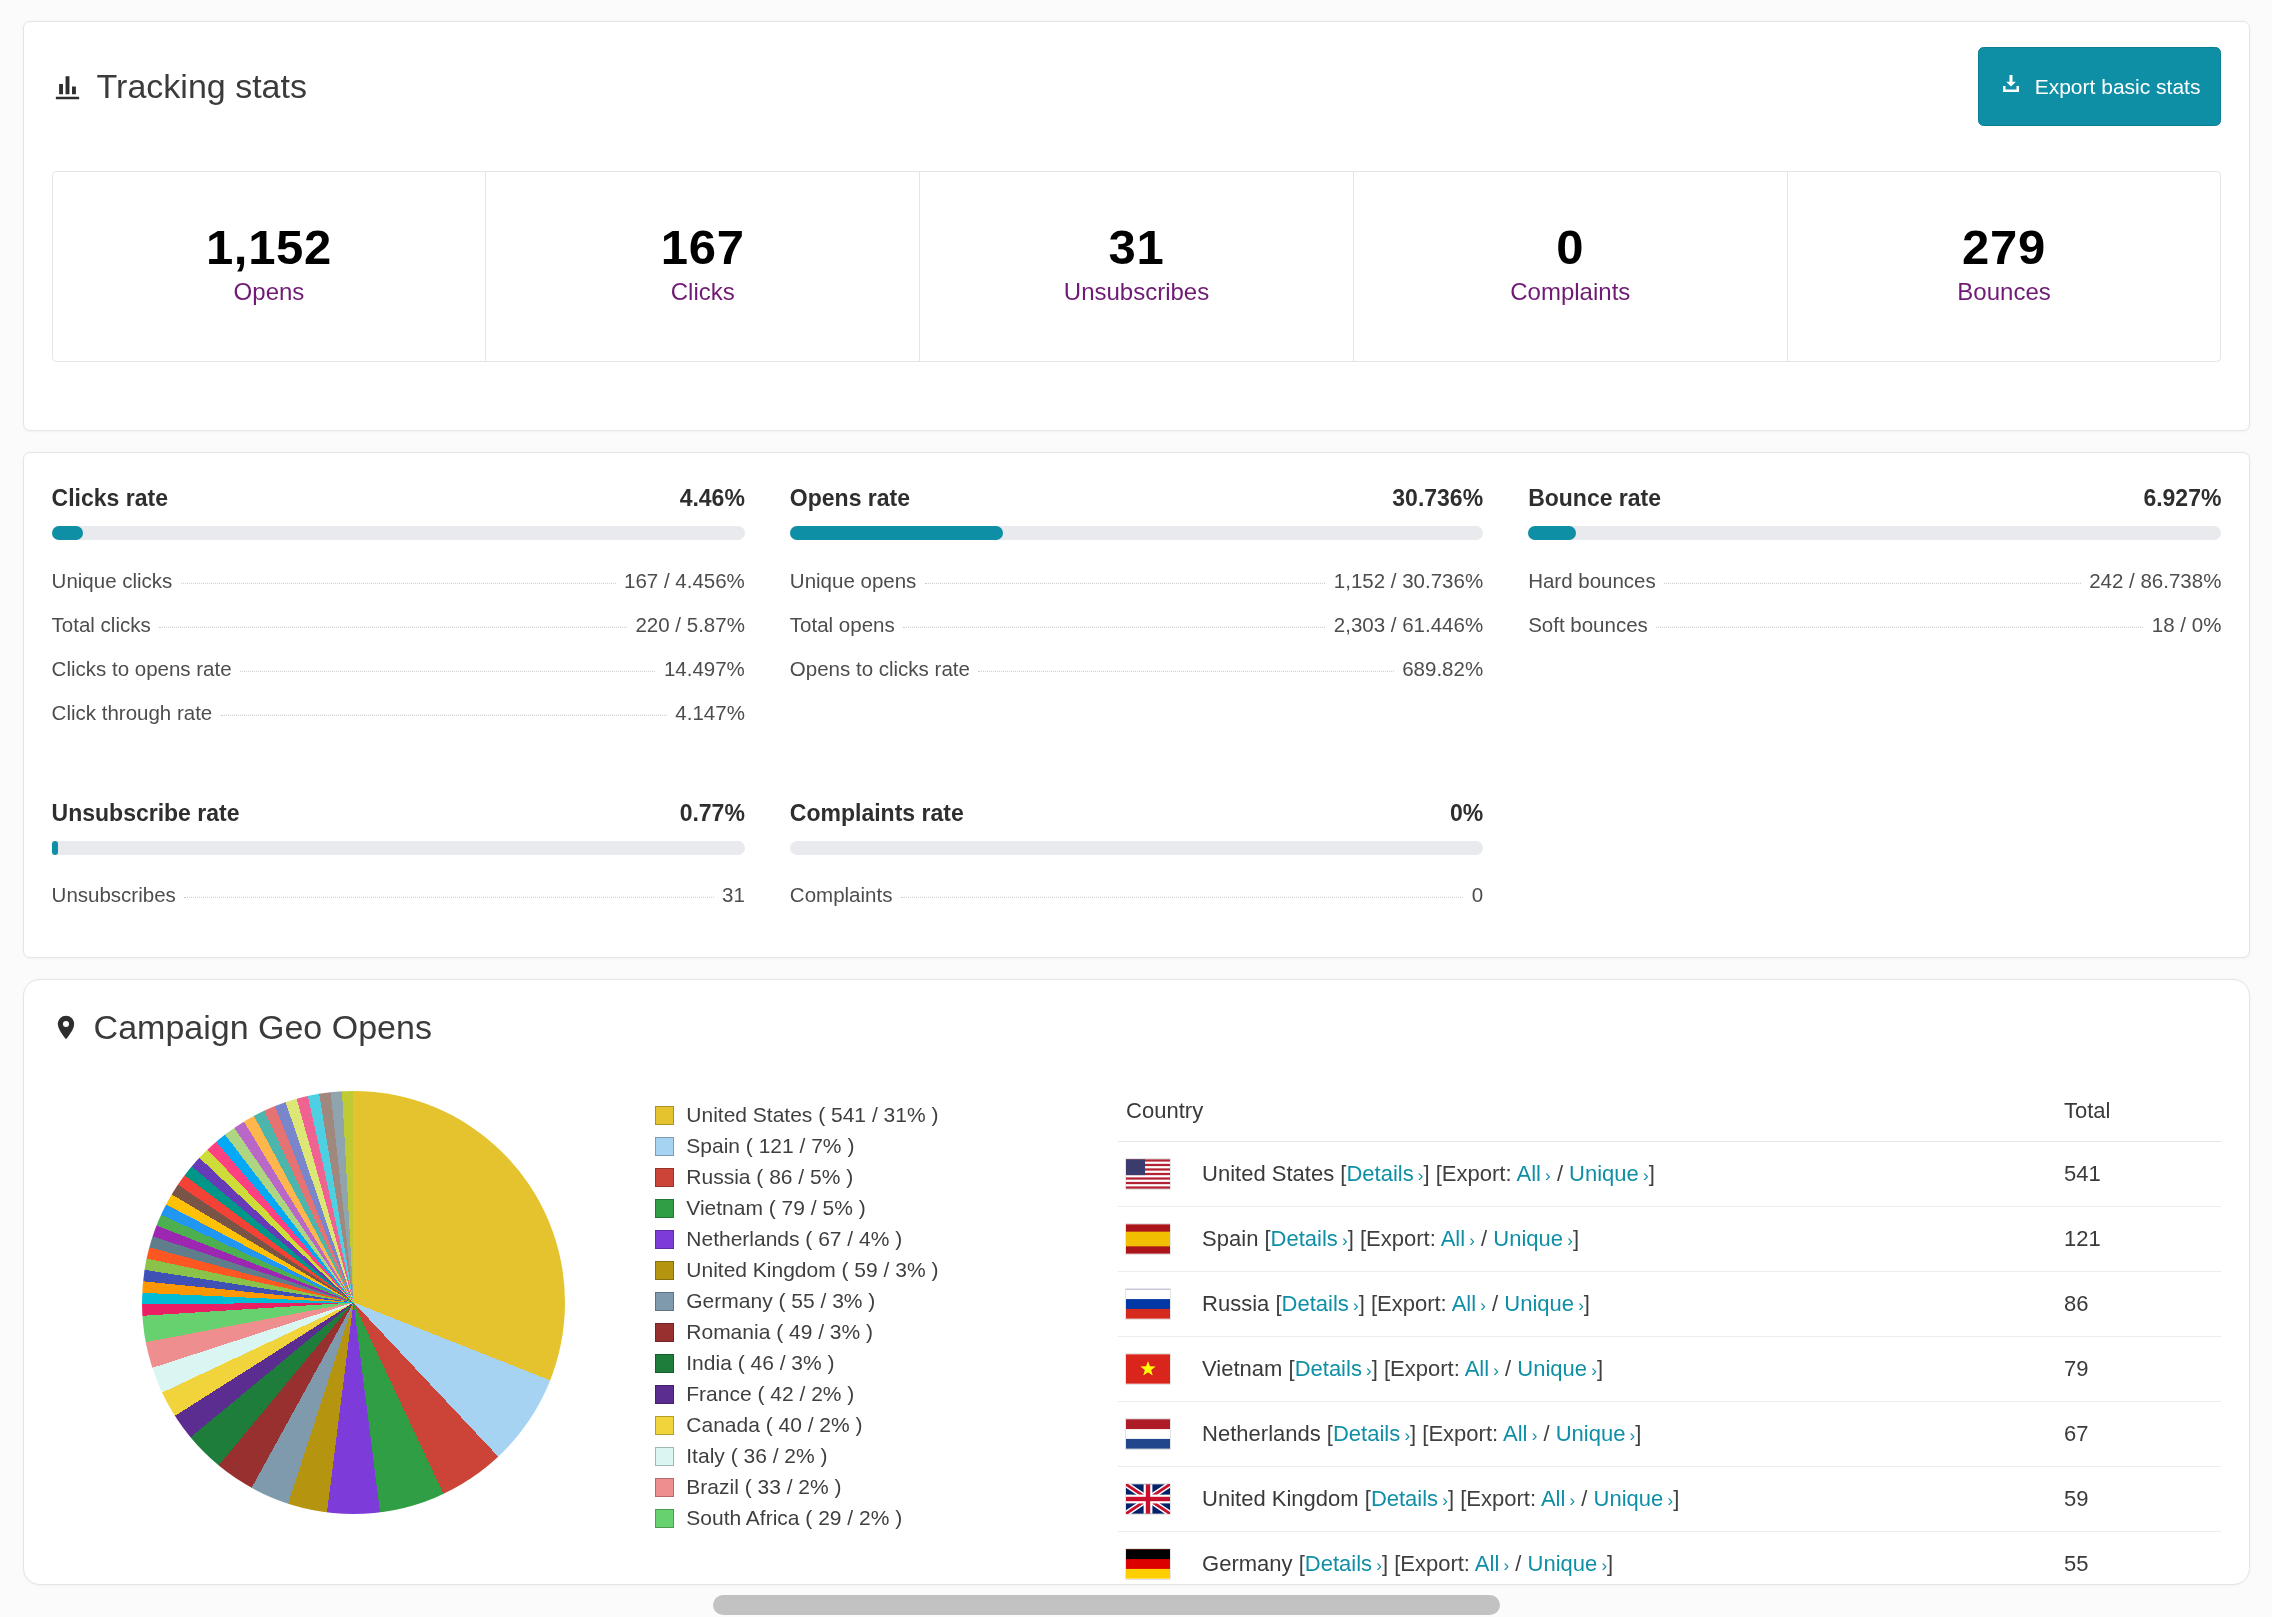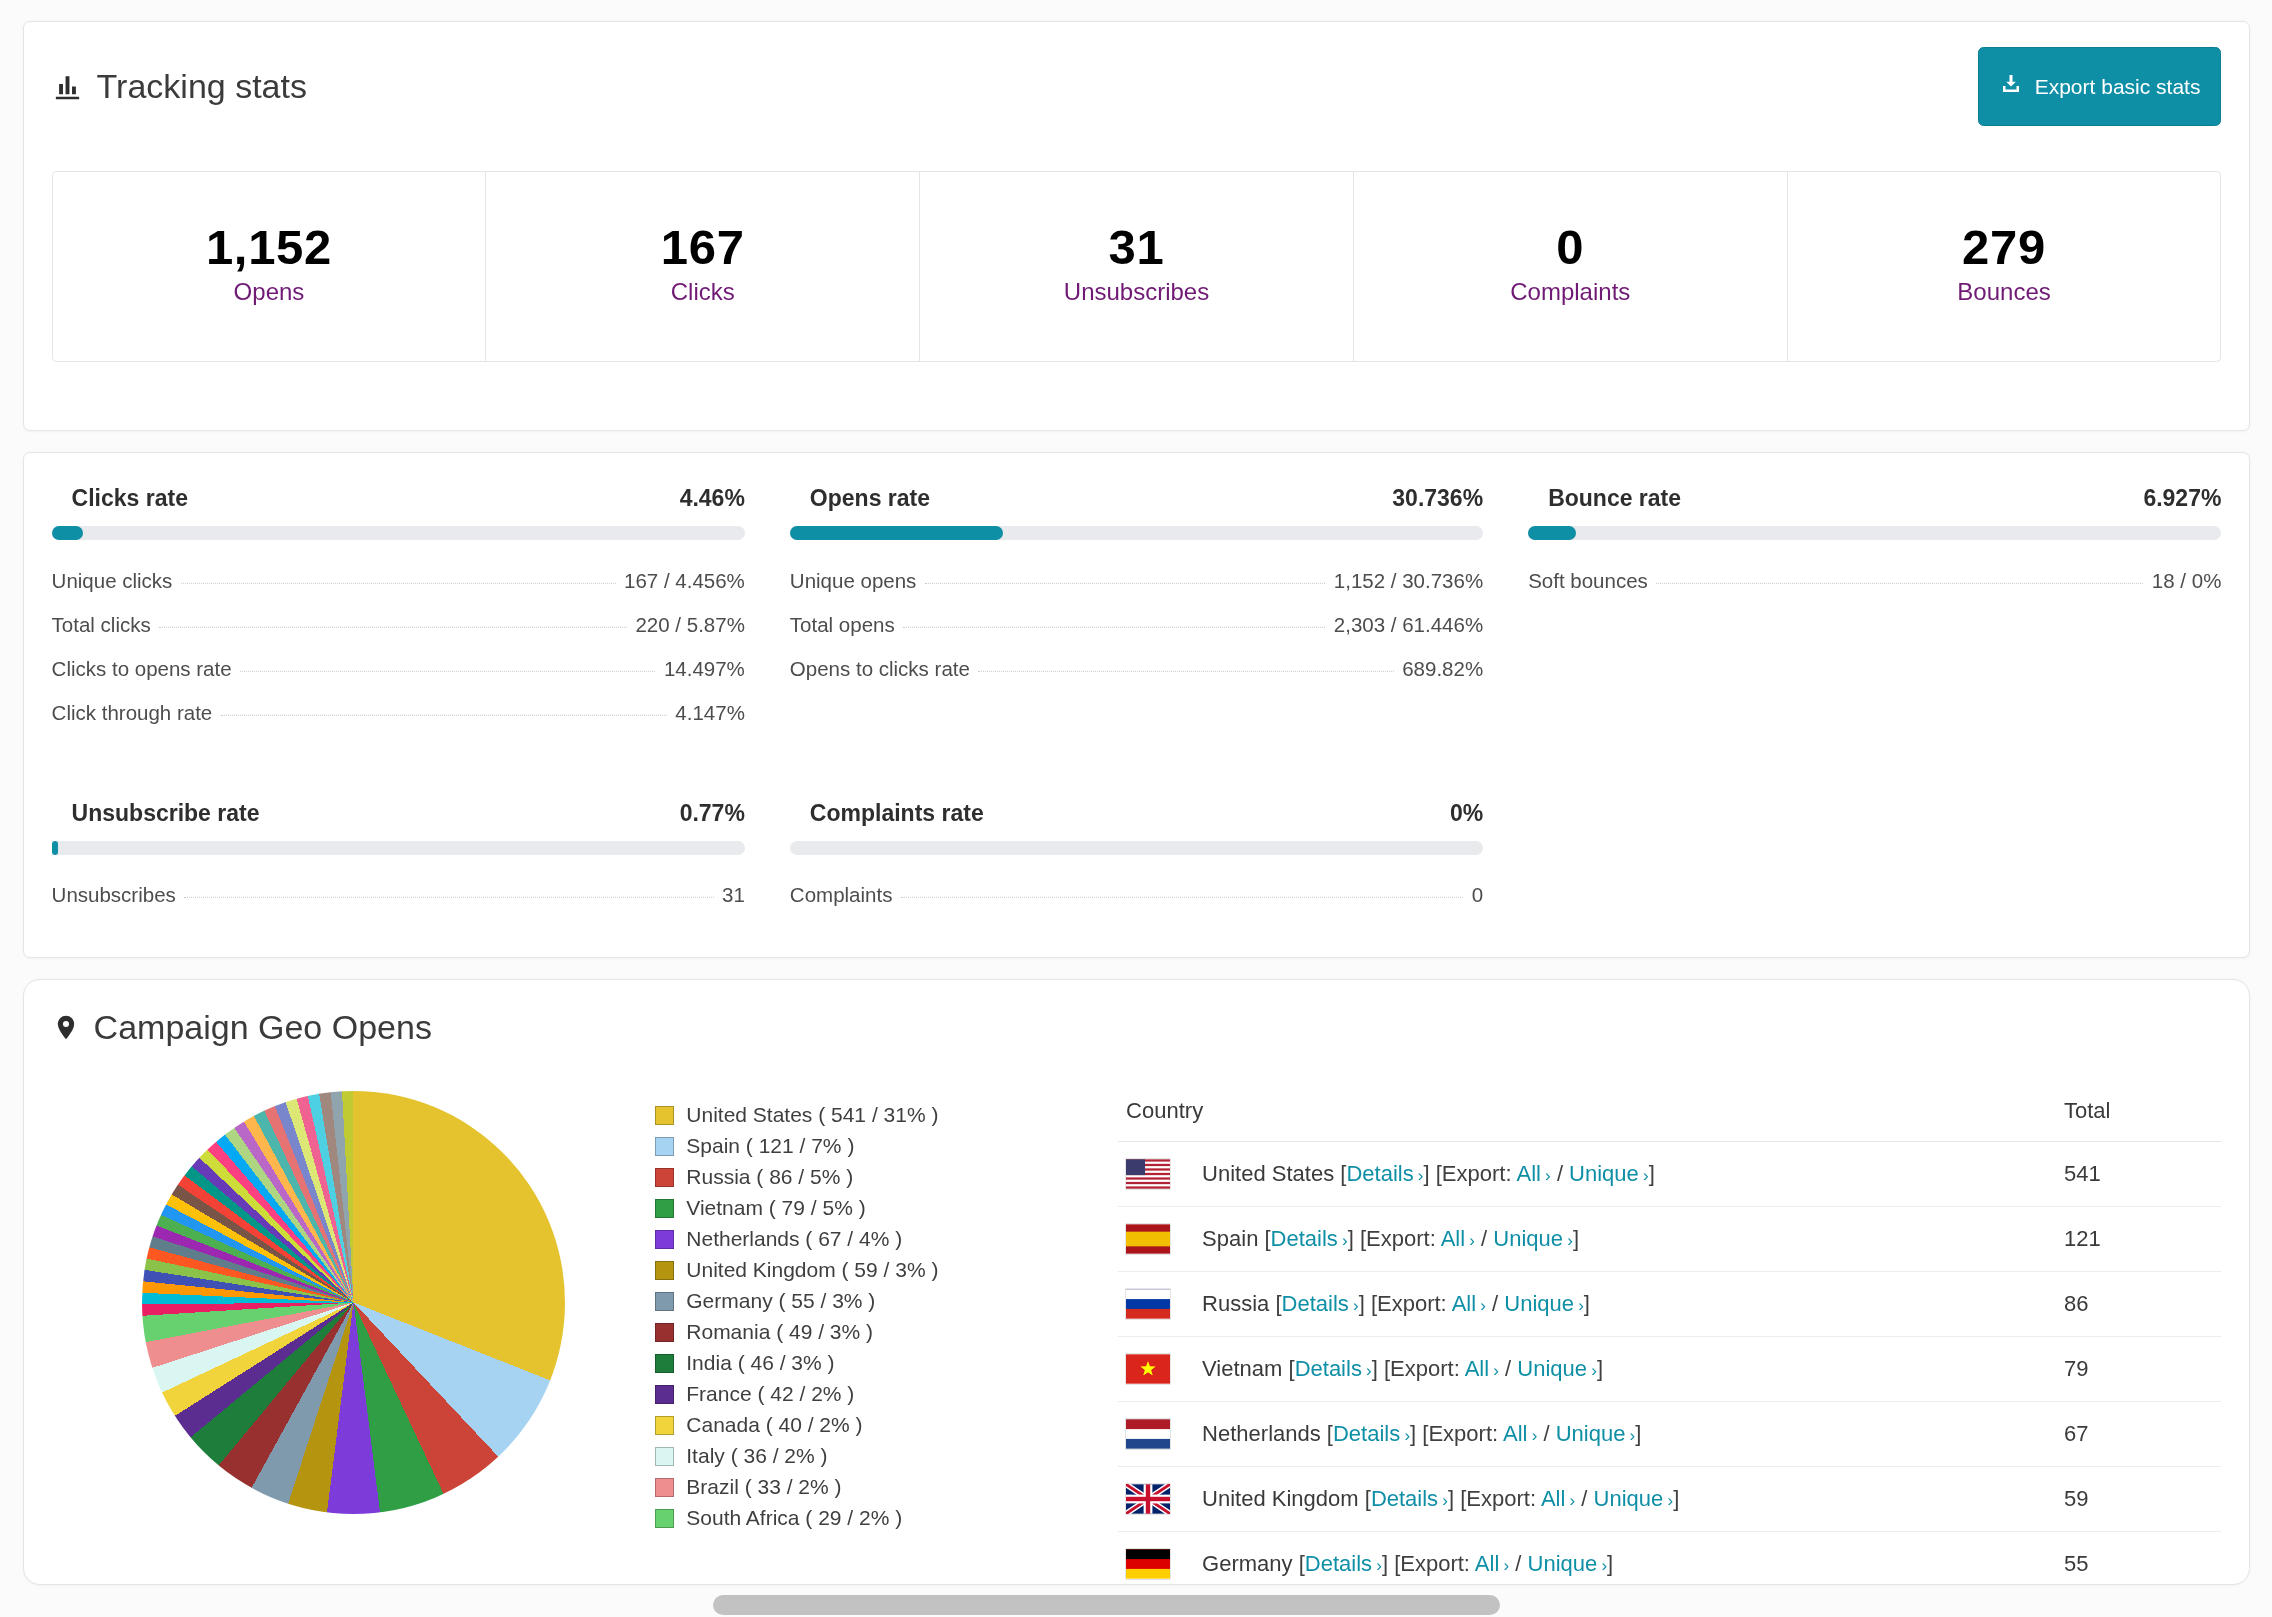--- a/index.html
+++ b/index.html
@@ -30,21 +30,21 @@
   }
   .stats-row { display:flex; border:0.7px solid #e3e5e8; border-radius:4.2px; margin-top:45px; }
   .stat-box { flex:1; text-align:center; padding:51px 0 55px; border-left:0.7px solid #e3e5e8; }
   .stat-box:first-child { border-left:none; }
   .stat-value { font-size:49px; line-height:1; font-weight:700; color:#000000; letter-spacing:0.7px; }
   .stat-label { font-size:24px; color:#701a75; margin-top:6px; }
 
   
   .card-rates { padding:32px 28px 40px; }
   .rates-grid { display:grid; grid-template-columns:1fr 1fr 1fr; column-gap:45px; row-gap:65px; }
-  .rate-head { display:flex; justify-content:space-between; align-items:baseline; font-size:23px; font-weight:700; color:#2e2e2e; margin-bottom:14px;margin-left:20px; }
+  .rate-head { display:flex; justify-content:space-between; align-items:baseline; font-size:23px; font-weight:700; color:#2e2e2e; margin-bottom:14px; }
   .rate-bar { height:14px; background:#e8eaed; border-radius:7px; }
   .rate-fill { height:100%; background:#0f8fa6; border-radius:7px; }
   .rate-rows { margin-top:18.4px; }
   .rate-row { display:flex; align-items:baseline; font-size:20.5px; color:#4d4d4d; padding:10px 0; }
   .leader { flex:1; border-bottom:1.4px dotted #c8c8c8; margin:0 8.5px; transform:translateY(-4.2px); }
 
   
   .card-geo { padding:28px 28px 0; height:606px; overflow:hidden;border-radius:17px; }
   .geo-content { display:flex; margin-top:34px; }
   .pie { width:423px; height:423px; border-radius:50%; flex-shrink:0; margin:10px 0 0 90px; }
@@ -178,20 +178,25 @@
         <div class="rate-block">
           <div class="rate-head">
             <div class="rate-title">Bounce rate</div>
             <div class="rate-value">6.927%</div>
           </div>
           <div class="rate-bar">
             <div class="rate-fill" style="width: 6.927%;"></div>
           </div>
           <div class="rate-rows">
             <div class="rate-row">
+              <span class="rate-row-label">Hard bounces</span>
+              <span class="leader"></span>
+              <span class="rate-row-value">242 / 86.738%</span>
+            </div>
+            <div class="rate-row">
               <span class="rate-row-label">Soft bounces</span>
               <span class="leader"></span>
               <span class="rate-row-value">18 / 0%</span>
             </div>
           </div>
         </div>
         <div class="rate-block">
           <div class="rate-head">
             <div class="rate-title">Unsubscribe rate</div>
             <div class="rate-value">0.77%</div>

